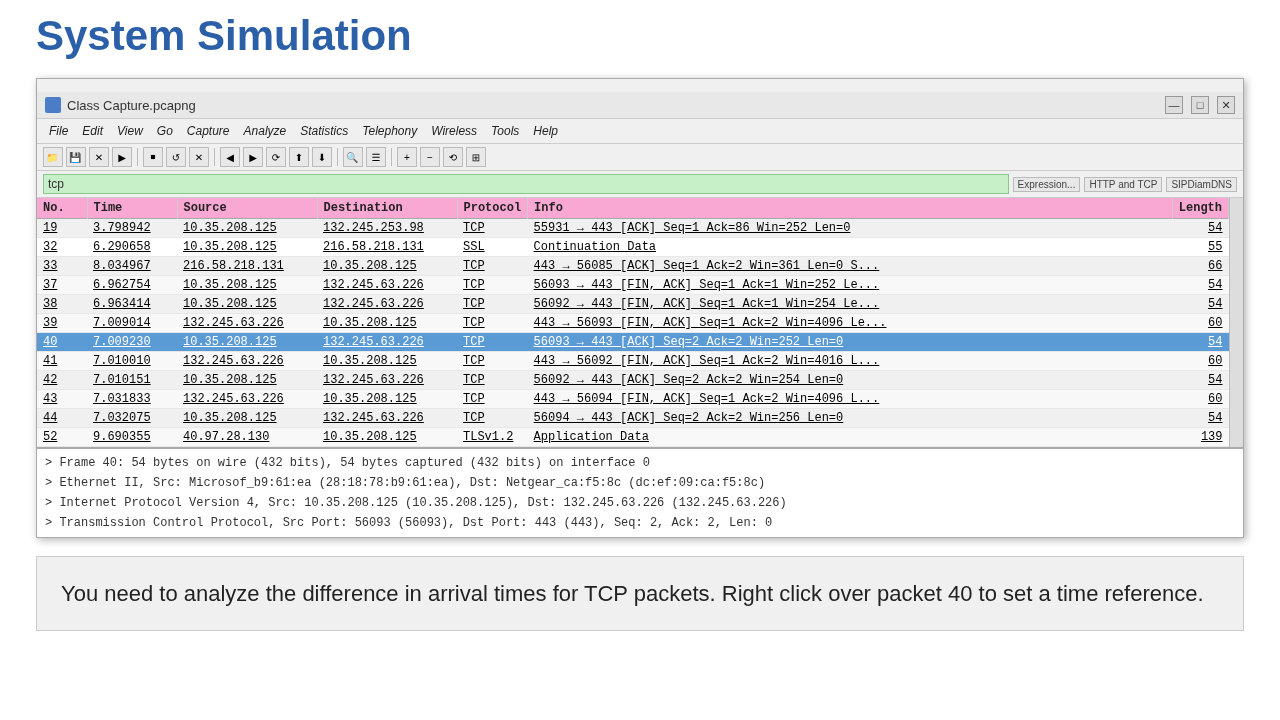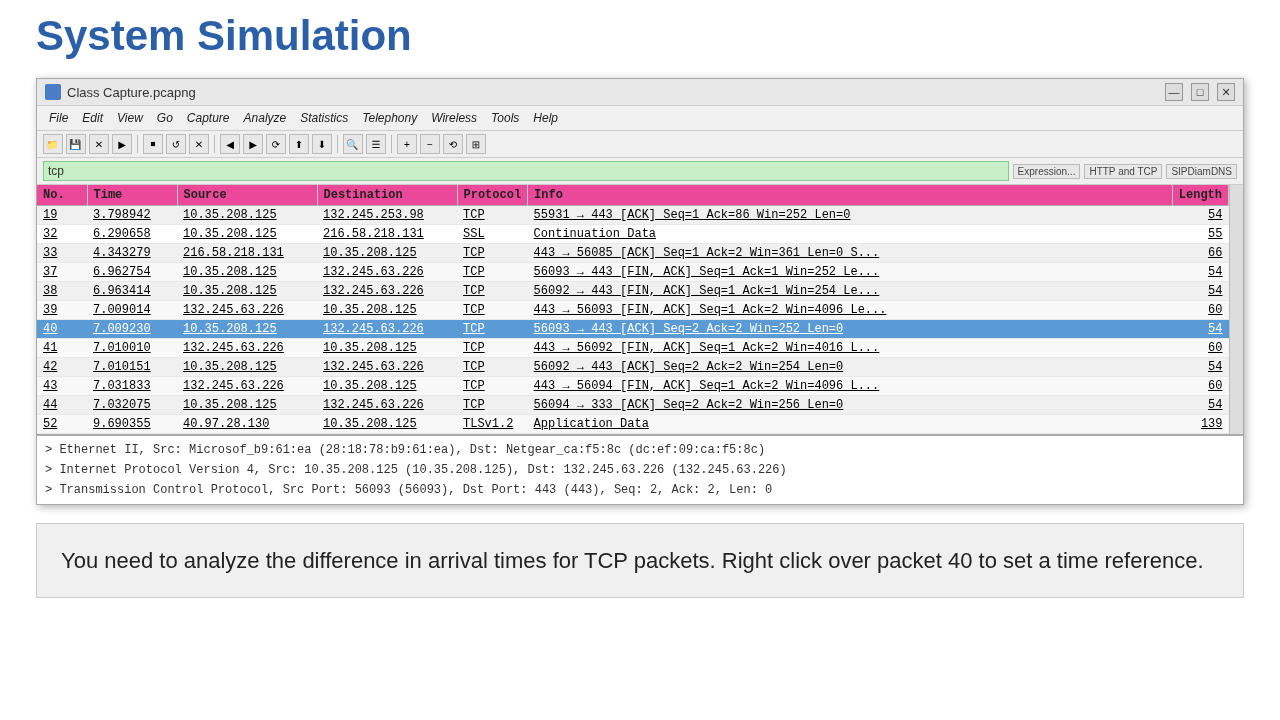--- a/index.html
+++ b/index.html
@@ -25,20 +25,21 @@
       box-shadow: 2px 2px 8px rgba(0,0,0,0.3);
     }
 
     .title-bar {
       background: #e8e8e8;
       display: flex;
       align-items: center;
       justify-content: space-between;
       padding: 4px 8px;
       border-bottom: 1px solid #ccc;
+      margin-top: 13px;
     }
 
     .title-bar-left {
       display: flex;
       align-items: center;
       gap: 6px;
       font-size: 13px;
       color: #333;
     }
 
@@ -147,21 +148,21 @@
     }
 
     table.packet-table {
       width: 100%;
       border-collapse: collapse;
       font-size: 12px;
       font-family: 'Courier New', monospace;
     }
 
     table.packet-table thead tr {
-      background: #ec4899;
+      background: #f9a8d4;
       border-bottom: 1px solid #aaa;
     }
 
     table.packet-table thead th {
       text-align: left;
       padding: 3px 6px;
       font-weight: bold;
       font-size: 12px;
       color: #222;
       border-right: 1px solid #ccc;
@@ -339,21 +340,21 @@
       <td class="td-no">32</td>
       <td class="td-time">6.290658</td>
       <td class="td-src">10.35.208.125</td>
       <td class="td-dst">216.58.218.131</td>
       <td class="td-proto">SSL</td>
       <td class="td-info" style="max-width:500px;overflow:hidden;text-overflow:ellipsis;">Continuation Data</td>
       <td class="td-len">55</td>
     </tr>
             <tr>
       <td class="td-no">33</td>
-      <td class="td-time">4.343279</td>
+      <td class="td-time">8.034967</td>
       <td class="td-src">216.58.218.131</td>
       <td class="td-dst">10.35.208.125</td>
       <td class="td-proto">TCP</td>
       <td class="td-info" style="max-width:500px;overflow:hidden;text-overflow:ellipsis;">443 → 56085 [ACK] Seq=1 Ack=2 Win=361 Len=0 S...</td>
       <td class="td-len">66</td>
     </tr>
             <tr>
       <td class="td-no">37</td>
       <td class="td-time">6.962754</td>
       <td class="td-src">10.35.208.125</td>
@@ -415,39 +416,40 @@
       <td class="td-proto">TCP</td>
       <td class="td-info" style="max-width:500px;overflow:hidden;text-overflow:ellipsis;">443 → 56094 [FIN, ACK] Seq=1 Ack=2 Win=4096 L...</td>
       <td class="td-len">60</td>
     </tr>
             <tr>
       <td class="td-no">44</td>
       <td class="td-time">7.032075</td>
       <td class="td-src">10.35.208.125</td>
       <td class="td-dst">132.245.63.226</td>
       <td class="td-proto">TCP</td>
-      <td class="td-info" style="max-width:500px;overflow:hidden;text-overflow:ellipsis;">56094 → 333 [ACK] Seq=2 Ack=2 Win=256 Len=0</td>
+      <td class="td-info" style="max-width:500px;overflow:hidden;text-overflow:ellipsis;">56094 → 443 [ACK] Seq=2 Ack=2 Win=256 Len=0</td>
       <td class="td-len">54</td>
     </tr>
             <tr>
       <td class="td-no">52</td>
       <td class="td-time">9.690355</td>
       <td class="td-src">40.97.28.130</td>
       <td class="td-dst">10.35.208.125</td>
       <td class="td-proto">TLSv1.2</td>
       <td class="td-info" style="max-width:500px;overflow:hidden;text-overflow:ellipsis;">Application Data</td>
       <td class="td-len">139</td>
     </tr>
           </tbody>
       </table>
     </div>
     <div class="scrollbar-col"></div>
   </div>
 
   <div class="detail-pane" id="detail-pane">
+  <span class="detail-line">&gt; Frame 40: 54 bytes on wire (432 bits), 54 bytes captured (432 bits) on interface 0</span>
       <span class="detail-line">&gt; Ethernet II, Src: Microsof_b9:61:ea (28:18:78:b9:61:ea), Dst: Netgear_ca:f5:8c (dc:ef:09:ca:f5:8c)</span>
       <span class="detail-line">&gt; Internet Protocol Version 4, Src: 10.35.208.125 (10.35.208.125), Dst: 132.245.63.226 (132.245.63.226)</span>
       <span class="detail-line">&gt; Transmission Control Protocol, Src Port: 56093 (56093), Dst Port: 443 (443), Seq: 2, Ack: 2, Len: 0</span>
     </div>
 
 </div>
 
 <div class="instruction-box">
   <span>You need to analyze the difference in arrival times for TCP packets. Right click over packet 40 to set a time reference.</span>
 </div>

